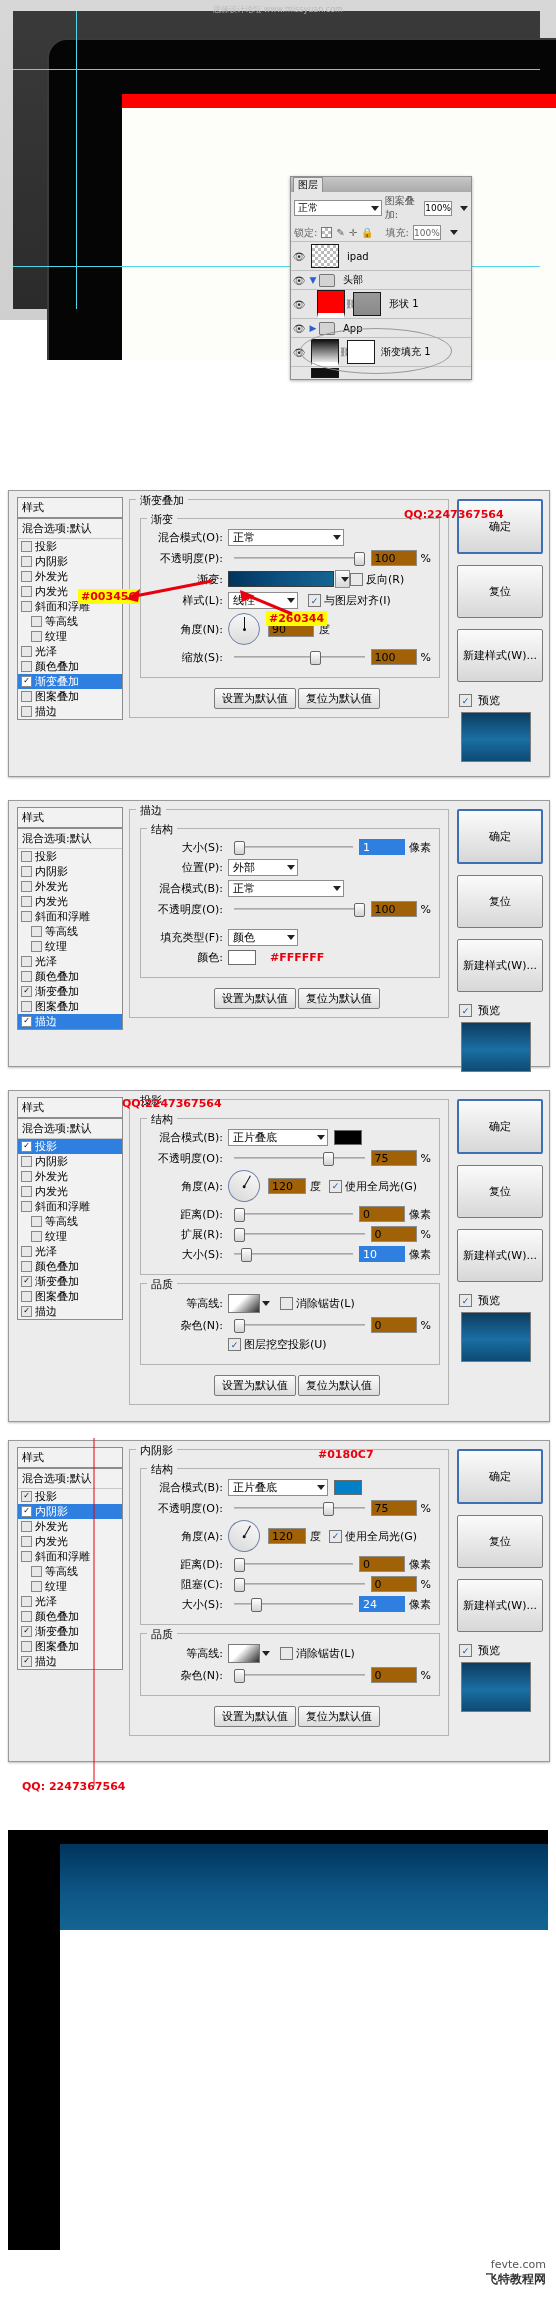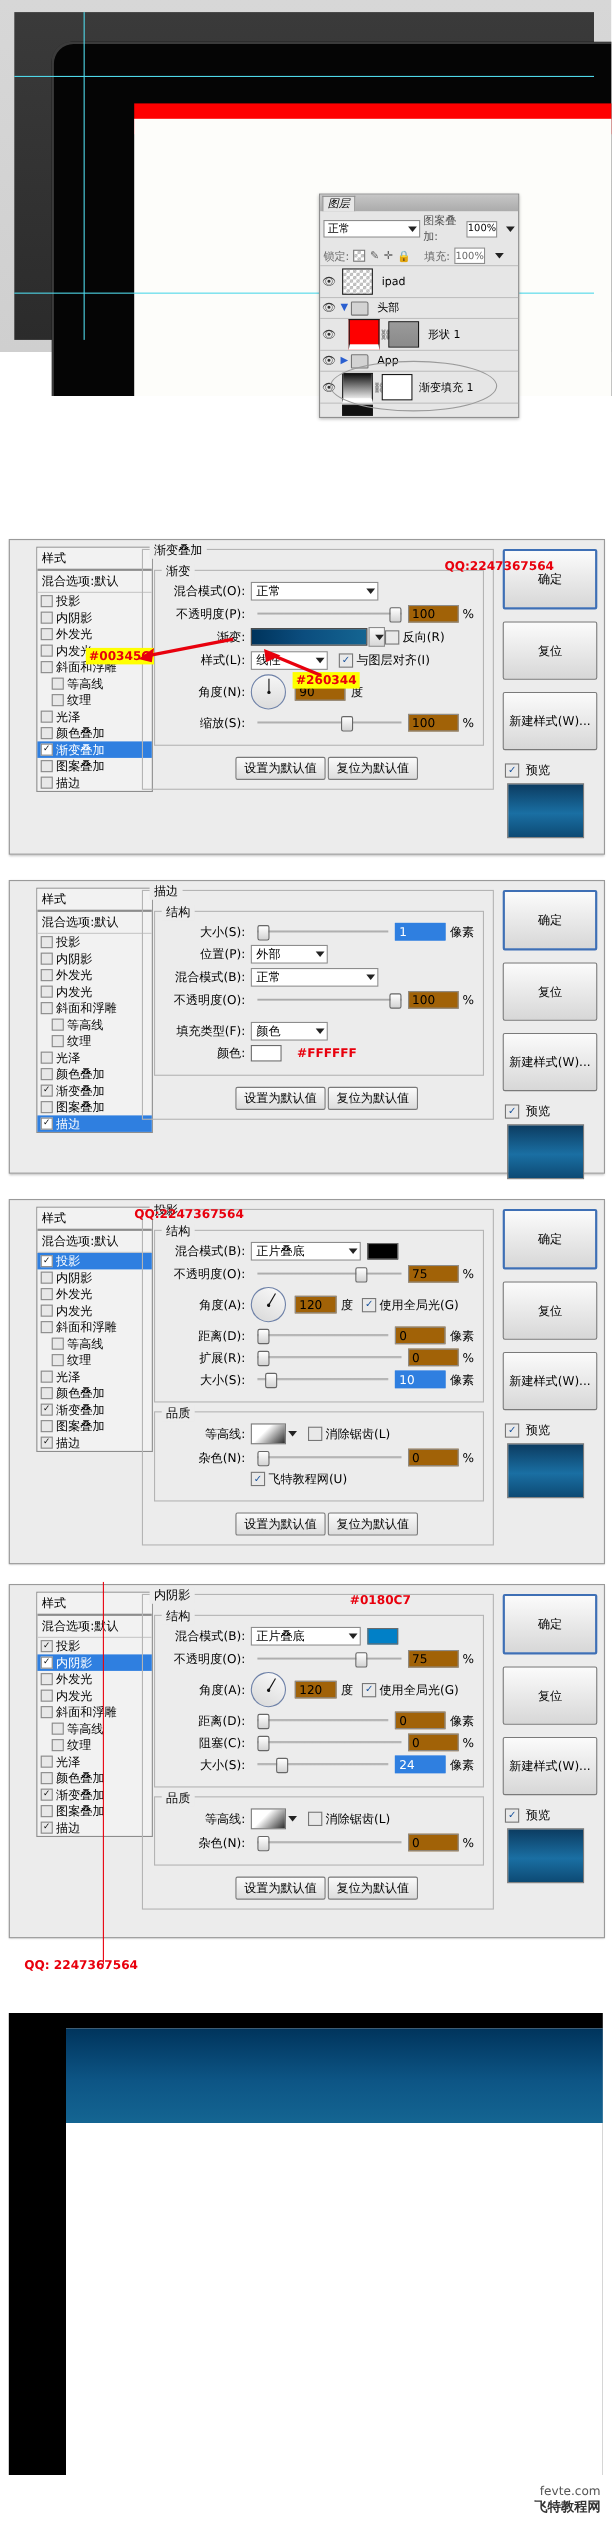--- a/index.html
+++ b/index.html
@@ -5,21 +5,21 @@
   html,body{margin:0;padding:0;background:#ffffff;}
   body{width:556px;font-family:"DejaVu Sans","Liberation Sans",sans-serif;-webkit-font-smoothing:none;}
   .page{position:relative;width:556px;height:2315px;overflow:hidden;background:#fff;}
 
   
   .dlg{position:absolute;left:8px;width:540px;background:#ececec;border:1px solid #9a9a9a;
        box-shadow:0 1px 2px rgba(0,0,0,.25);}
   .dlg-inner{position:relative;height:100%;}
 
   
-  .styles{position:absolute;left:8px;top:6px;width:104px;border:1px solid #8d8d8d;background:#f2f2f2;margin-left:16px;}
+  .styles{position:absolute;left:8px;top:6px;width:104px;border:1px solid #8d8d8d;background:#f2f2f2;}
   .styles-head{font-size:11px;padding:2px 4px;border-bottom:2px solid #8d8d8d;background:#f2f2f2;color:#000;}
   .styles-sub{font-size:11px;padding:2px 4px;border-bottom:1px solid #c8c8c8;color:#000;}
   .st-item{font-size:11px;padding:1px 3px;display:flex;align-items:center;gap:3px;color:#000;line-height:13px;}
   .st-item.ind{padding-left:13px;}
   .st-item.sel{background:#2f7fe0;color:#fff;}
   .cb{width:9px;height:9px;border:1px solid #888;background:#e8e8e8;display:inline-block;
       font-size:8px;line-height:8px;text-align:center;color:#000;flex:none;}
   .st-item.sel .cb{background:#fff;}
 
   
@@ -94,21 +94,21 @@
   .art2{position:absolute;left:8px;width:540px;background:#000;}
   .art2 .inner{position:absolute;left:52px;top:14px;right:0;bottom:0;background:#fff;}
   .art2 .blue{position:absolute;left:52px;top:14px;right:0;height:86px;
        background:linear-gradient(180deg,#00345c 0%,#0d5585 55%,#146592 100%);}
   .foot{position:absolute;right:10px;font-size:11px;color:#555;text-align:right;}
   .foot b{display:block;font-size:12px;color:#333;}
 
   
   .lp{position:absolute;border:1px solid #8f8f8f;background:#e6e6e6;
       box-shadow:0 1px 3px rgba(0,0,0,.3);}
-  .lp-tabs{height:15px;background:linear-gradient(#c6c6c6,#ababab);display:flex;align-items:flex-end;font-style:italic;}
+  .lp-tabs{height:15px;background:linear-gradient(#c6c6c6,#ababab);display:flex;}
   .lp-tab{font-size:10px;background:#e6e6e6;border:1px solid #8f8f8f;border-bottom:none;
       padding:0 4px;margin-left:2px;line-height:13px;color:#000;}
   .lp-tabfill{flex:1;}
   .lp-r1{display:flex;align-items:center;gap:3px;padding:2px 3px;font-size:10px;color:#000;}
   .lp-mode{border:1px solid #8d8d8d;background:#fff;width:96px;height:14px;display:flex;
       align-items:center;justify-content:space-between;padding:0 2px 0 3px;}
   .lp-op{border:1px solid #8d8d8d;background:#fff;width:26px;height:13px;display:flex;
       align-items:center;justify-content:center;font-size:9px;}
   .lp-lock{display:flex;align-items:center;gap:4px;padding:1px 3px;font-size:10px;color:#666;}
   .lp-row{display:flex;align-items:center;height:28px;border-top:1px solid #bfbfbf;font-size:10px;color:#000;}
@@ -129,20 +129,21 @@
 
   <div class="art">
     <div class="pad"></div>
     <div class="screenframe">
       <div class="redbar"></div>
       <div class="white"></div>
     </div>
     <div class="guide-v" style="left:76px;"></div>
     <div class="guide-h" style="top:69px;"></div>
     <div class="guide-h" style="top:266px;"></div>
+    <div class="wm">思缘设计论坛 www.missyuan.com</div>
   </div>
 
   <div class="lp" style="left:290px;top:176px;width:180px;">
     <div class="lp-tabs">
       <div class="lp-tab">图层</div>
       <div class="lp-tabfill"></div>
     </div>
     <div class="lp-r1">
       <div class="lp-mode">
         <span>正常</span>
@@ -586,21 +587,21 @@
               <span class="lbl">杂色(N):</span>
               <div class="slider">
                   <span class="knob" style="left:0%"></span>
                 </div>
               <div class="num">0</div>
               <span style="margin-left:4px;">%</span>
             </div>
             <div class="row">
               <span class="lbl"></span>
               <span class="chk" style="color:#15509c;">✓</span>
-              <span>飞特教程网(U)</span>
+              <span>图层挖空投影(U)</span>
             </div>
           </div>
           <div class="btnrow">
             <span class="pbtn">设置为默认值</span>
             <span class="pbtn">复位为默认值</span>
           </div>
         </div>
       </div>
 
       <div class="rightcol">

